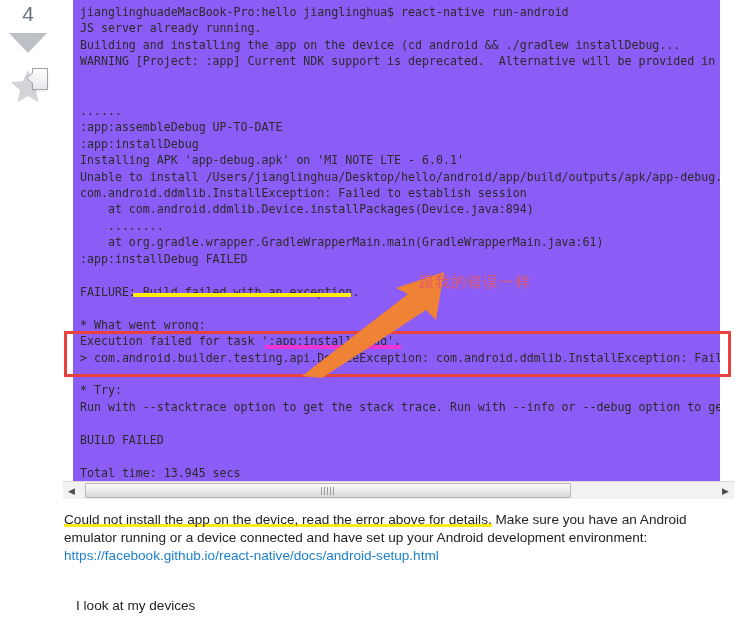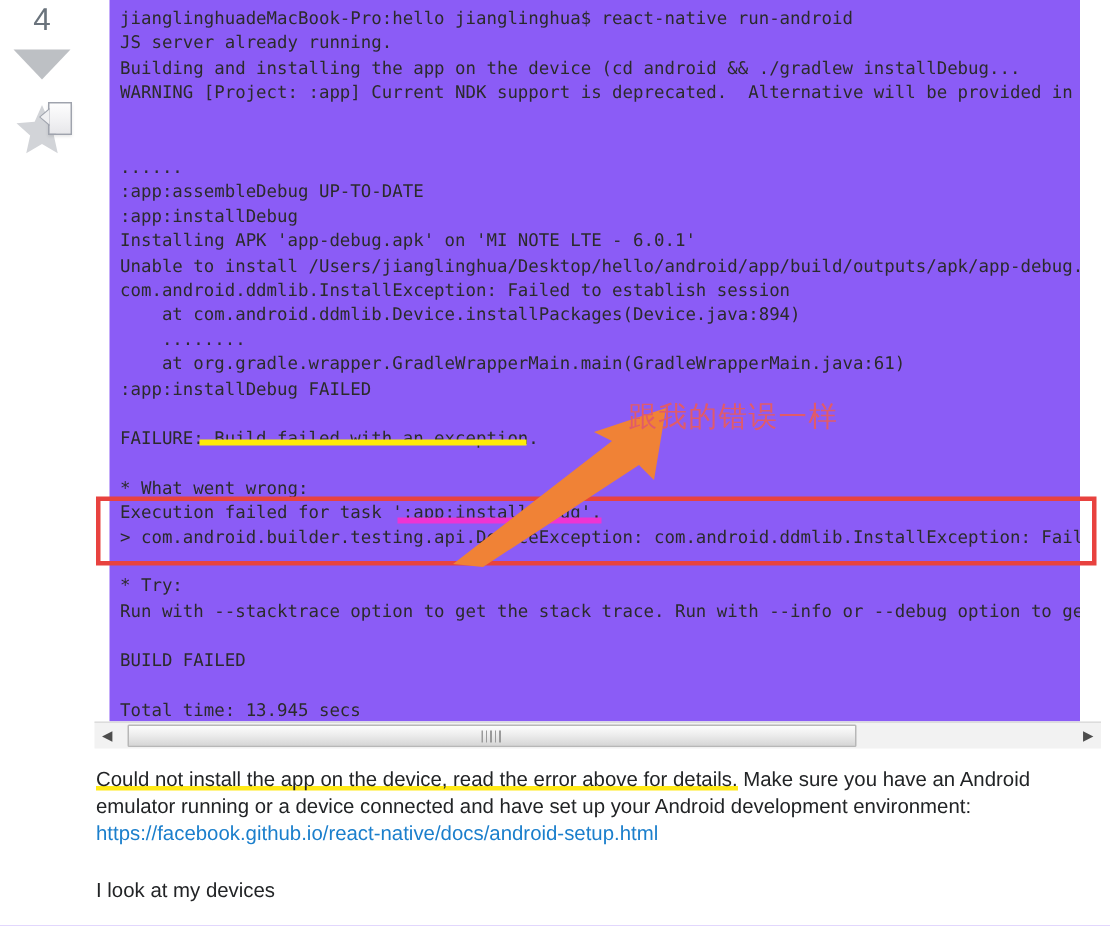--- a/index.html
+++ b/index.html
@@ -108,23 +108,23 @@
     left: 300px;
     top: 258px;
     width: 160px;
     height: 120px;
     z-index: 7;
     pointer-events: none;
   }
   #arrow-annotation svg { display: block; }
   #arrow-note-text {
     left: 419px;
-    top: 265px;
+    top: 273px;
     font-family: "DejaVu Sans", sans-serif;
-    font-size: 19px;
+    font-size: 15px;
     color: #e05b6a;
     white-space: nowrap;
     letter-spacing: 1px;
     z-index: 8;
   }
 
   
   #code-scrollbar {
     position: absolute;
     left: 63px;
@@ -225,21 +225,21 @@
   }
   #post-paragraph-1 { margin: 0; }
   .hl-yellow {
     background: linear-gradient(to top, #ffe916 0px, #ffe916 3px, transparent 3px);
   }
   #android-setup-link {
     color: #1b7fcc;
     text-decoration: none;
   }
   #post-paragraph-2 {
-    margin: 0;
+    margin: 12px;
     padding-top: 20px;
   }
 </style>
 </head>
 <body>
 
 <div id="vote-gutter">
   <div id="vote-count">4</div>
 
   <div id="downvote-icon"></div>

